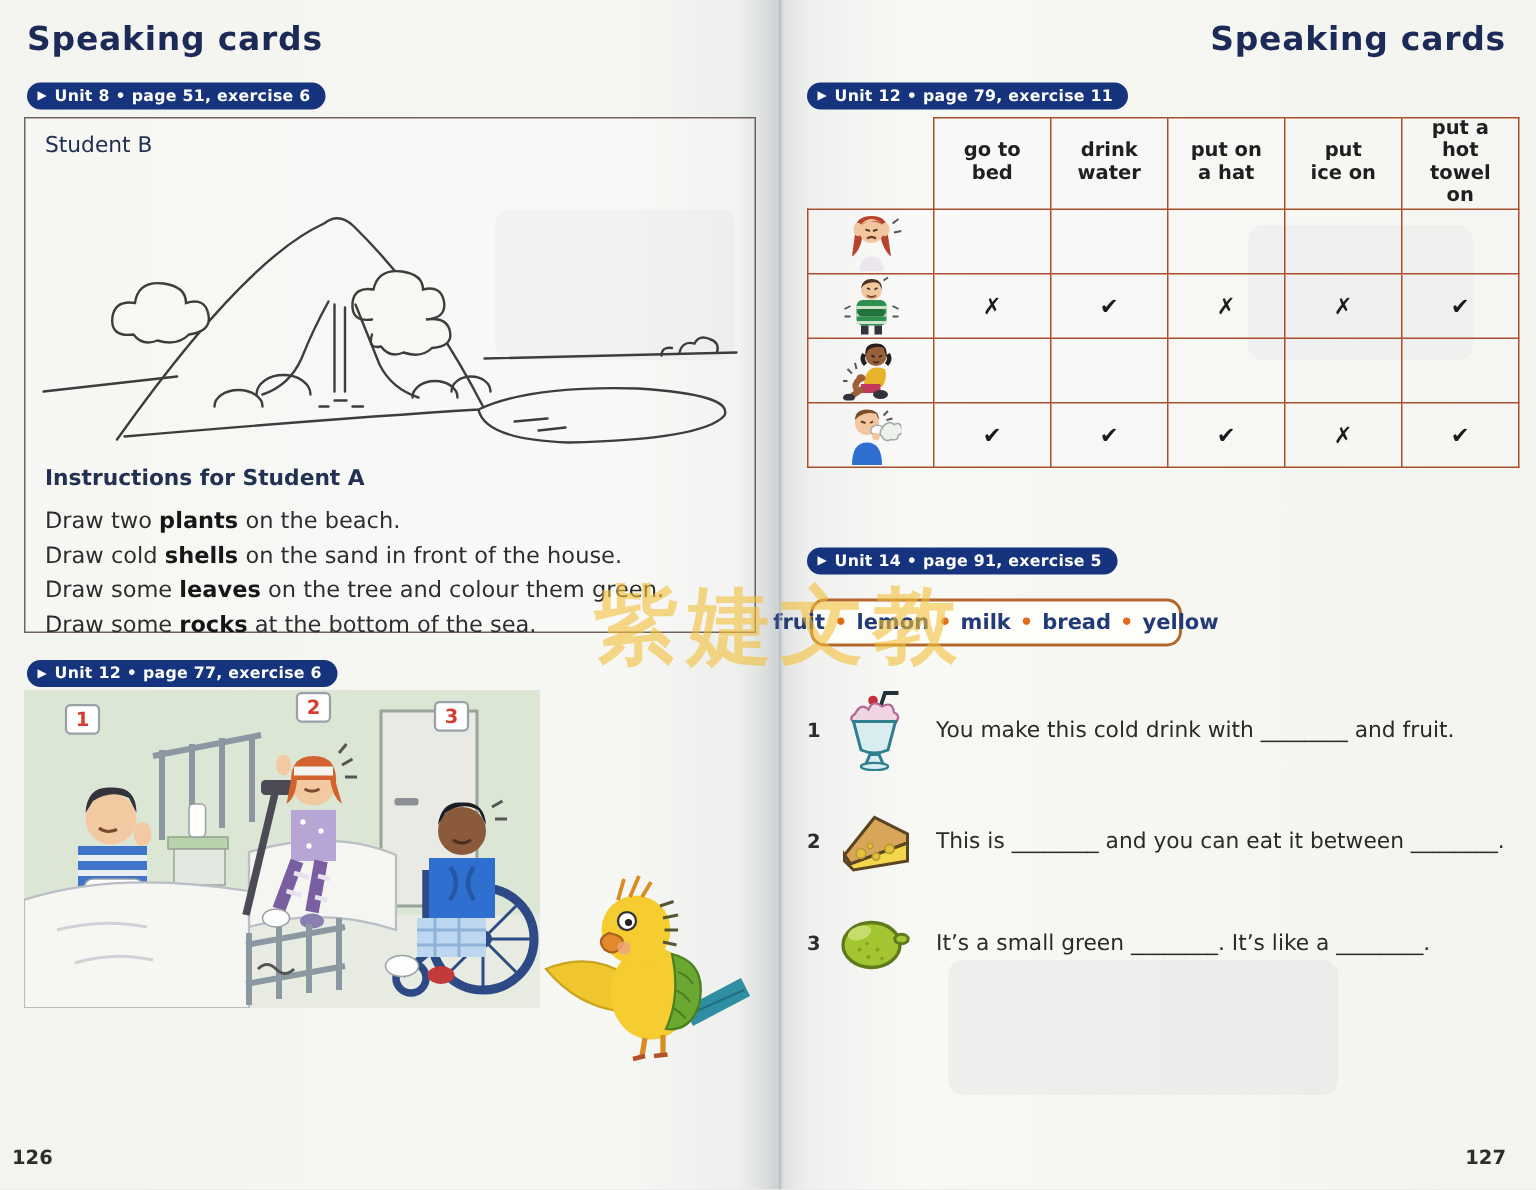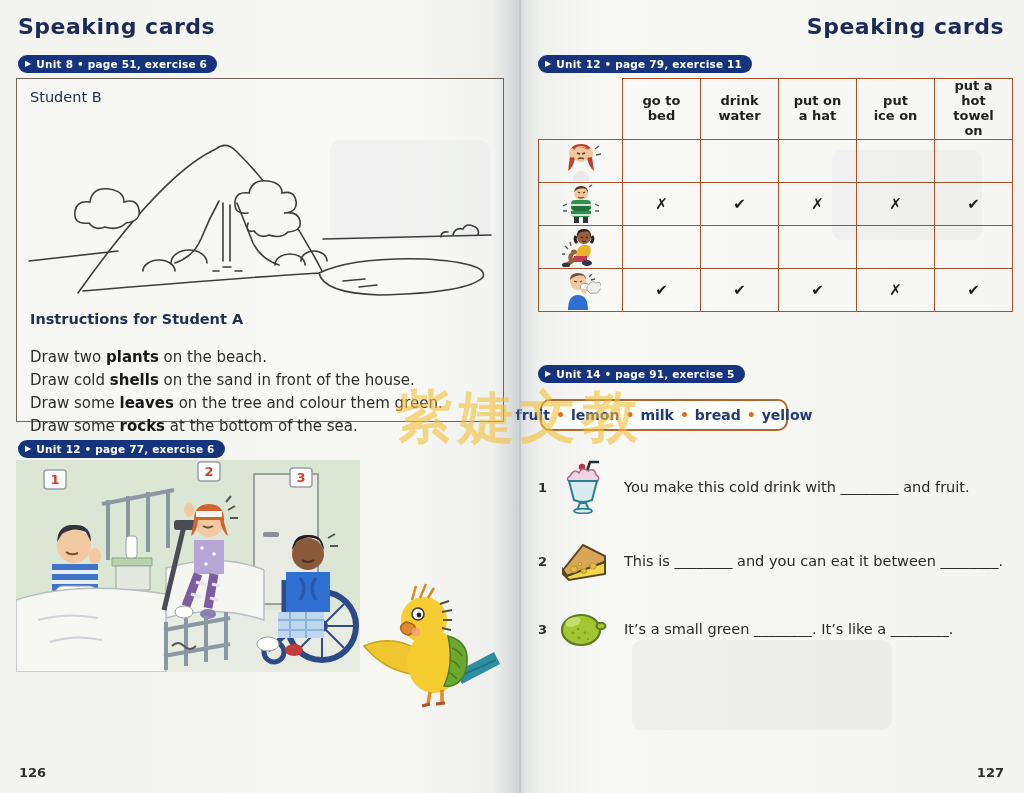--- a/index.html
+++ b/index.html
@@ -13,27 +13,27 @@
   .title{position:absolute;font-size:22px;font-weight:bold;color:#1c2a57;letter-spacing:.5px;}
   .badge{position:absolute;display:inline-flex;align-items:center;gap:5px;background:#16337e;color:#fff;
     font-size:10.5px;font-weight:bold;padding:3px 10px 3px 7px;border-radius:9px;letter-spacing:.2px;white-space:nowrap;}
   .badge .tri{font-size:8px;line-height:1;}
   .ghost{position:absolute;background:rgba(140,150,158,0.08);border-radius:10px;pointer-events:none;}
   
   .card{position:absolute;left:16px;top:78px;width:486px;height:342px;border:1.5px solid #70625a;background:rgba(255,255,255,.25);}
   .student{position:absolute;left:13px;top:10px;font-size:14.5px;font-weight:normal;color:#223152;}
   .mountain{position:absolute;left:6px;top:32px;}
   .instr{position:absolute;left:13px;top:232px;}
-  .instr-title{font-size:14.5px;font-weight:bold;color:#223152;margin-bottom:19px;}
+  .instr-title{font-size:14.5px;font-weight:bold;color:#223152;margin-bottom:9px;}
   .instr-line{font-size:15px;color:#2d2d2d;line-height:23px;}
   .instr-line b{color:#161616;}
   .hosp{position:absolute;left:16px;top:460px;}
   .parrot{position:absolute;left:360px;top:580px;}
   .pagenum{position:absolute;bottom:13px;font-size:13px;font-weight:bold;color:#2d2d2d;}
-  .pagenum.pl{left:19px;margin-top:28px;} .pagenum.pr{right:20px;}
+  .pagenum.pl{left:8px;margin-top:28px;} .pagenum.pr{right:20px;}
   
   table.sc{position:absolute;left:26px;top:78px;border-collapse:collapse;table-layout:fixed;}
   .sc th,.sc td{border:1.7px solid #a8502c;padding:0;background:rgba(255,255,255,.2);}
   .sc th{height:44px;font-size:13px;font-weight:600;color:#1f1f1f;line-height:1.15;padding:0 14px;}
   .sc td{height:42px;text-align:center;vertical-align:middle;}
   .sc .corner{border:none;background:transparent;}
   .mark{font-size:15px;font-weight:bold;color:#1c1c1c;}
   .charcell svg{display:block;margin:1px auto;}
   .wordbank{position:absolute;left:28px;top:399px;width:244px;height:28px;border:2px solid #b2672c;border-radius:10px;
     background:#fdfdfa;display:flex;align-items:center;justify-content:center;gap:6px;font-size:14px;font-weight:600;color:#223a77;}

